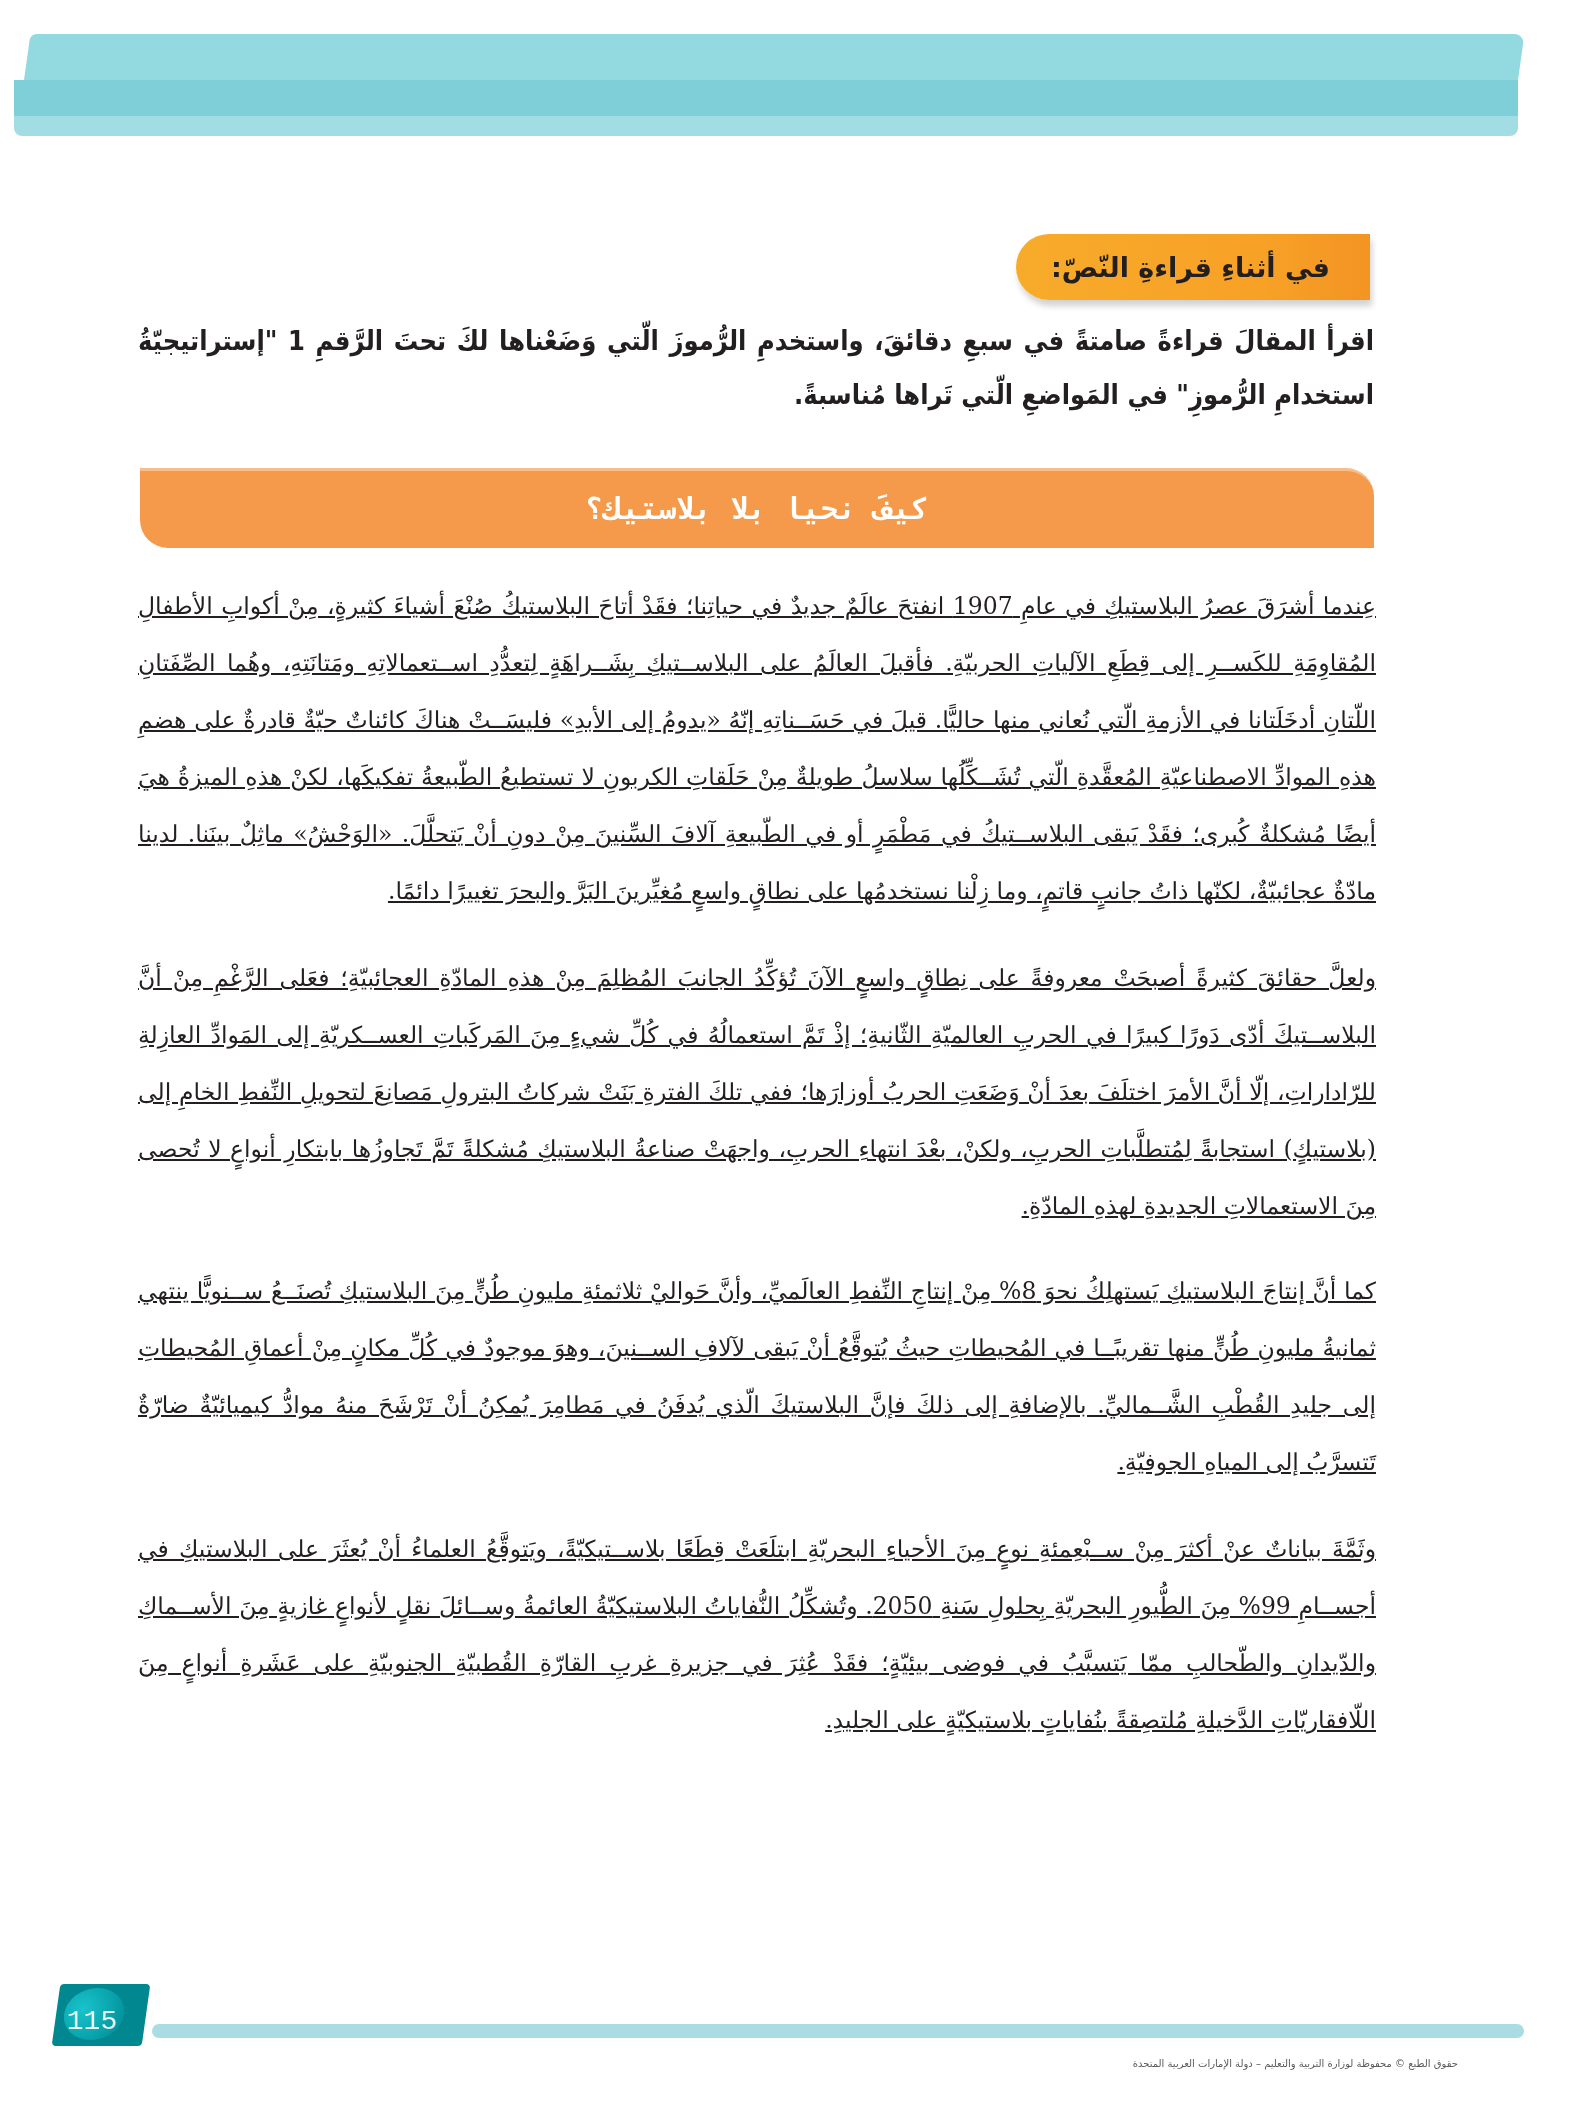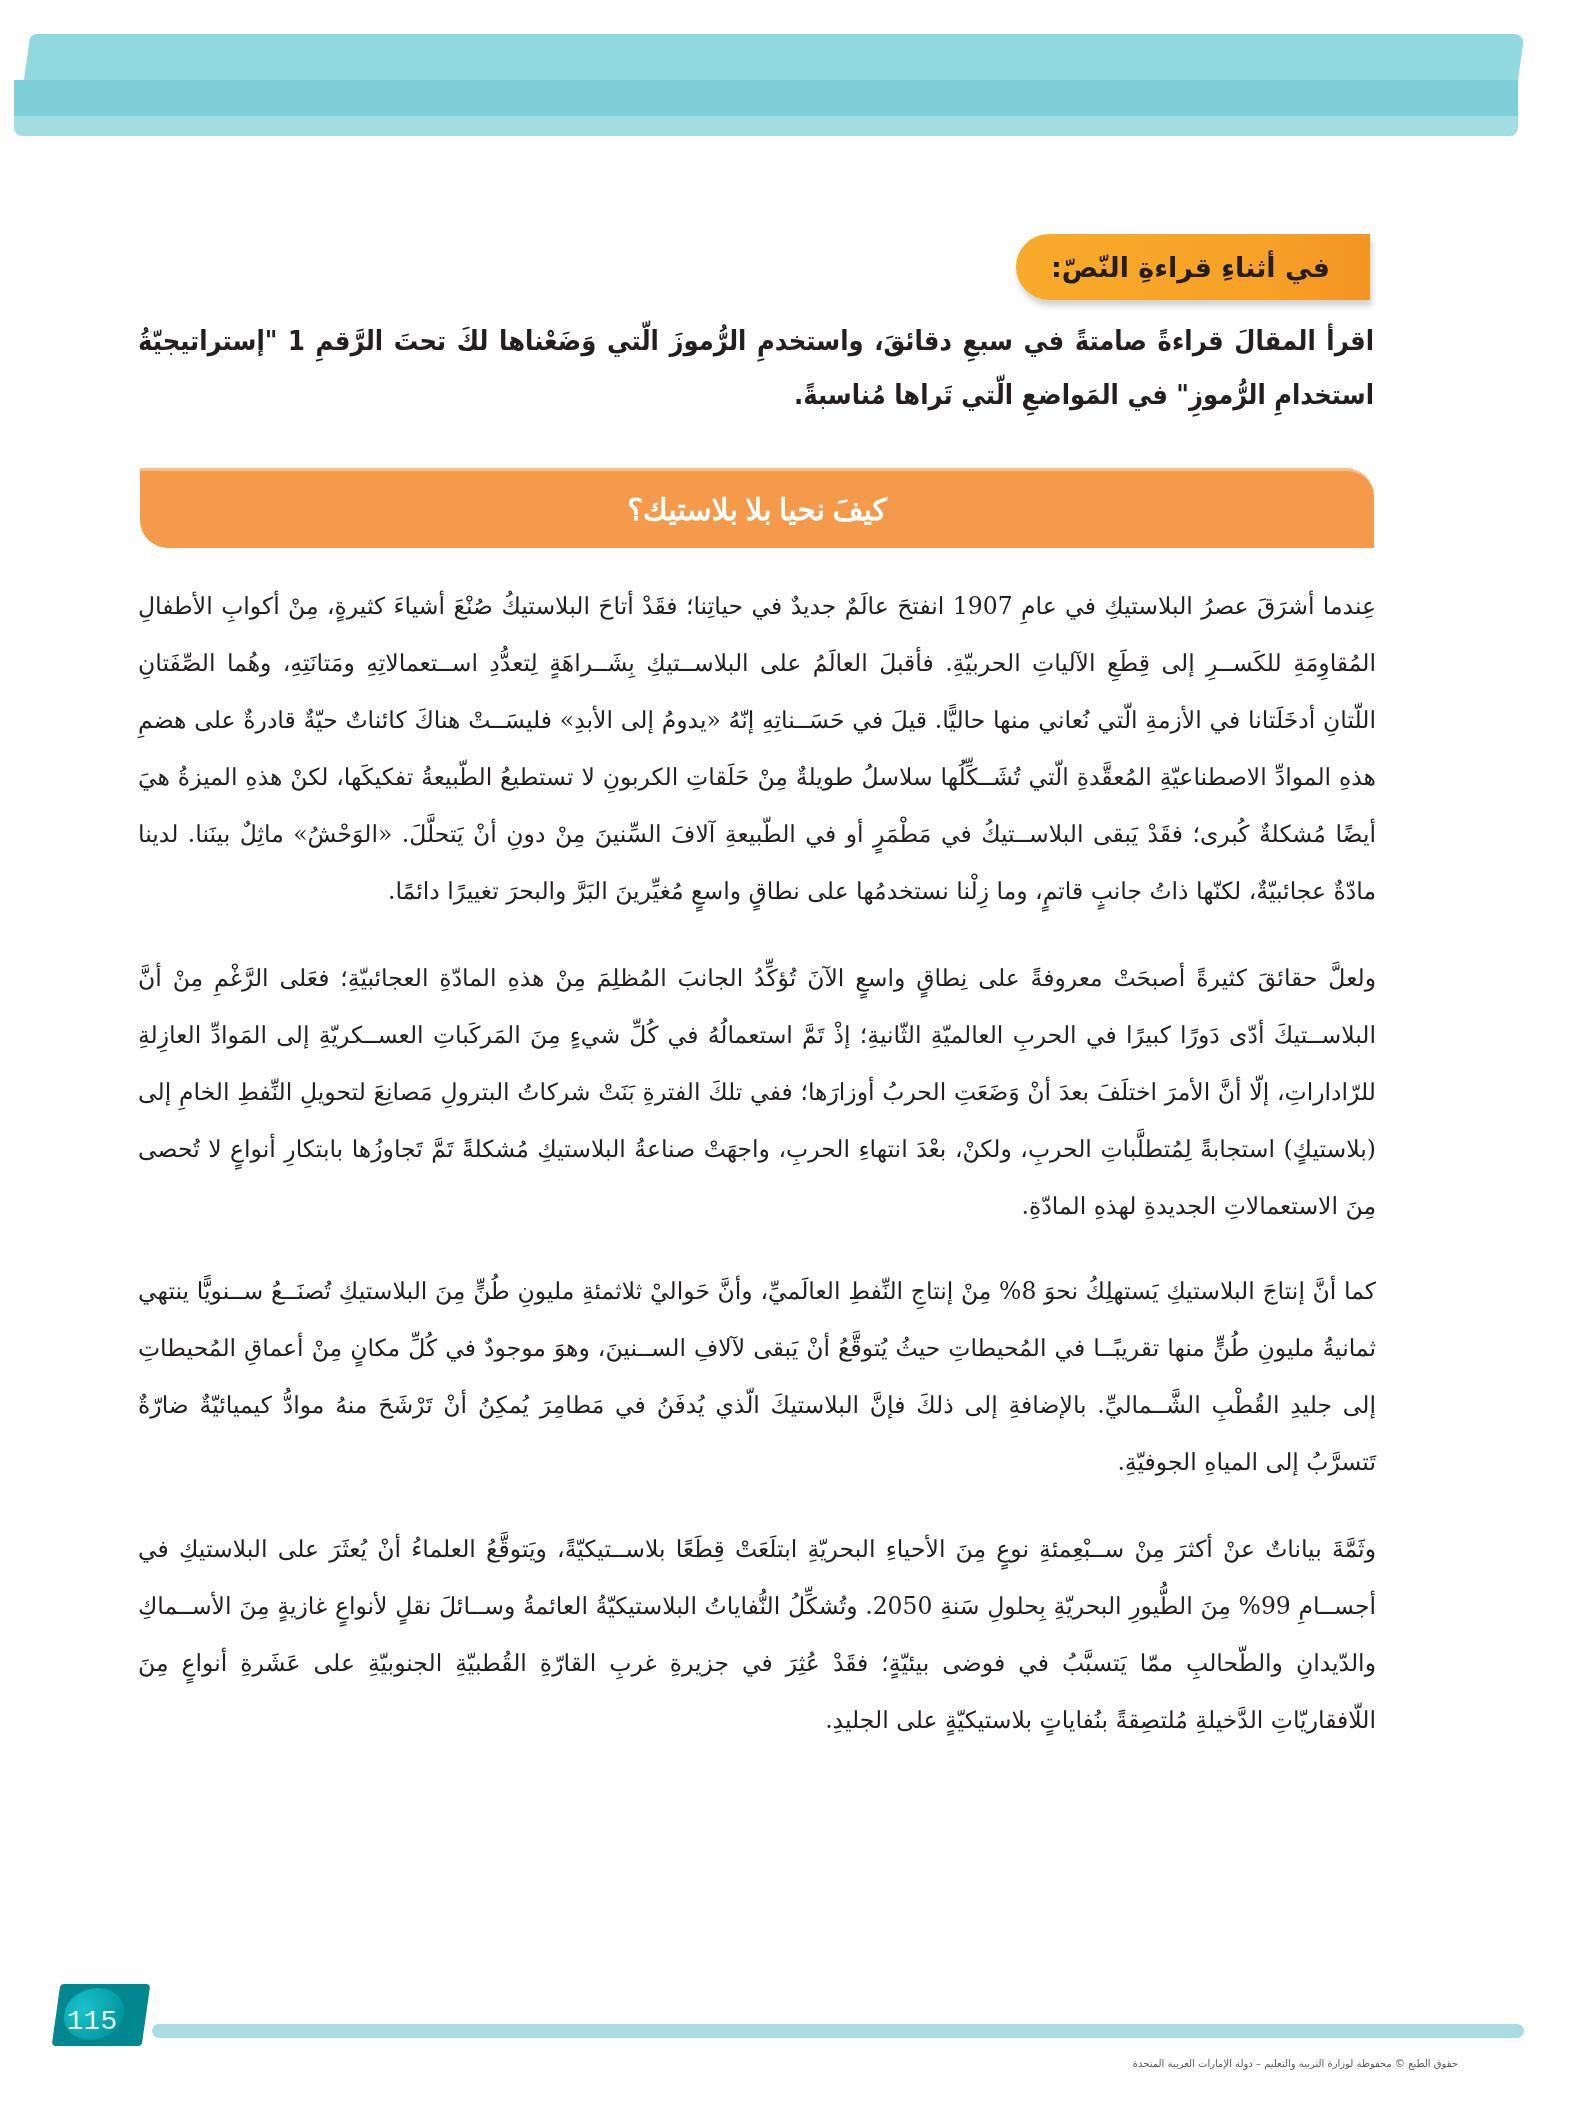--- a/index.html
+++ b/index.html
@@ -89,41 +89,42 @@
       background: #f5994a;
       border-radius: 0 28px 0 28px;
       border-top: 3px solid #f9bd8a;
       box-sizing: border-box;
       display: flex;
       align-items: center;
       justify-content: center;
     }
     .title-bar h1 {
       margin: 0;
-      font-family: Liberation Serif, serif;
+      font-family: Liberation Mono, monospace;
       font-weight: bold;
       font-size: 30px;
       color: #ffffff;
     }
 
     
     .article {
       position: absolute;
       left: 138px;
       top: 578px;
       width: 1238px;
     }
     .article p {
       margin: 0 0 30px 0;
       font-family: "DejaVu Serif", "Liberation Serif", serif;
       font-size: 23.5px;
       line-height: 57px;
       text-align: justify;
       text-align-last: right;
       color: #231f20;
+      text-decoration: underline;
     }
     .article p.p2 { margin-bottom: 28px; }
     .article p.p3 { margin-bottom: 30px; }
 
     
     .page-number-badge {
       position: absolute;
       left: 56px;
       top: 1984px;
       width: 90px;

